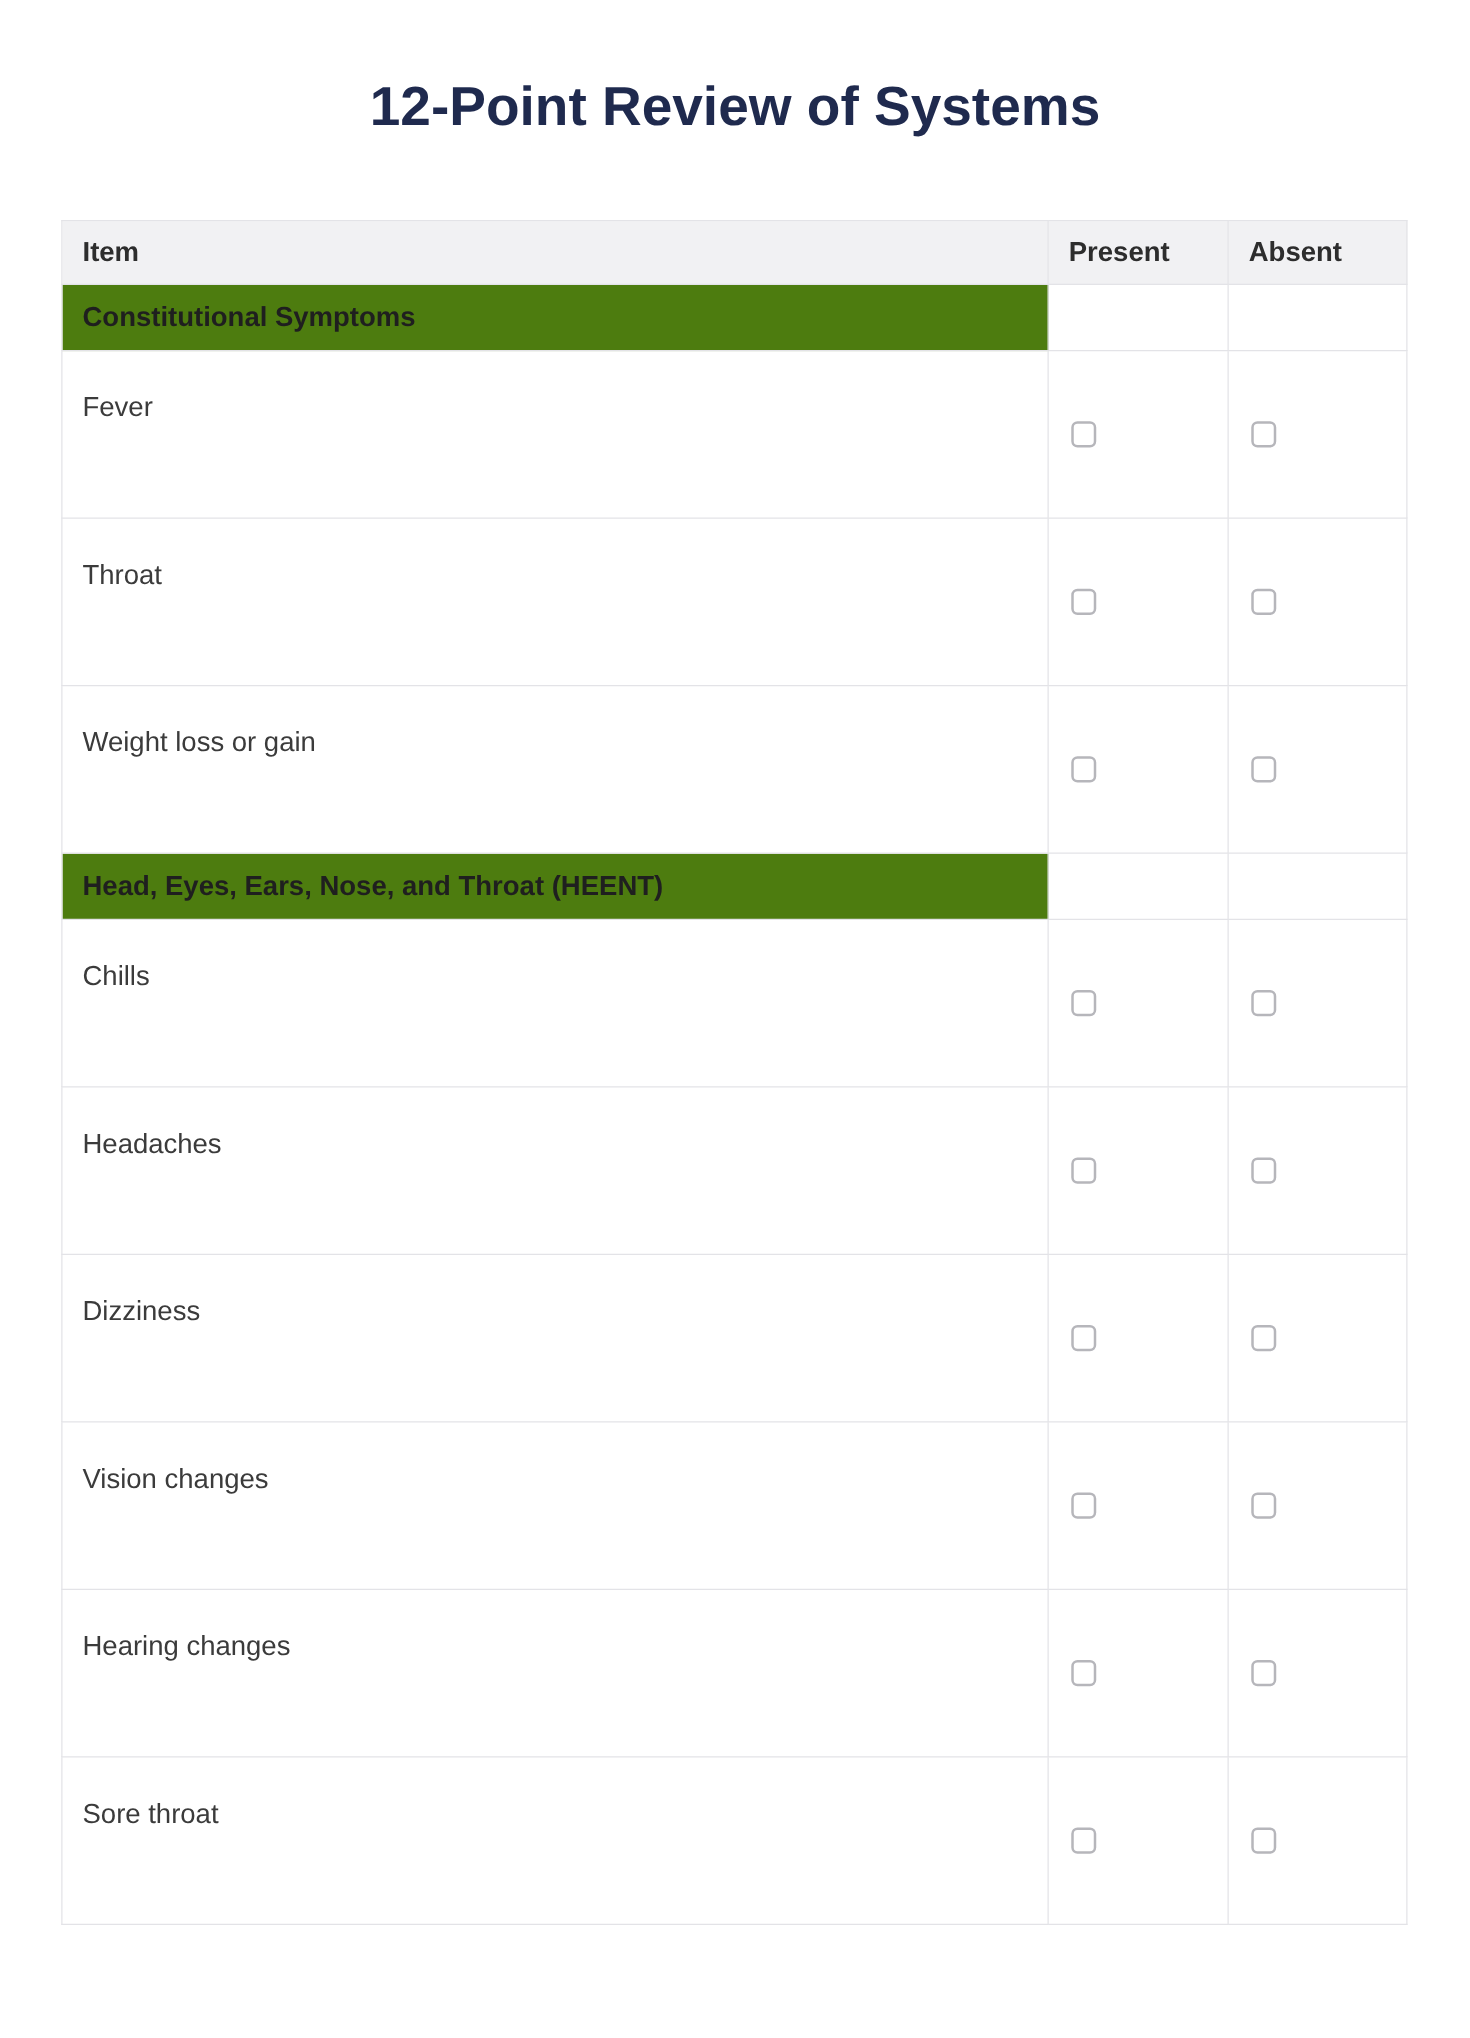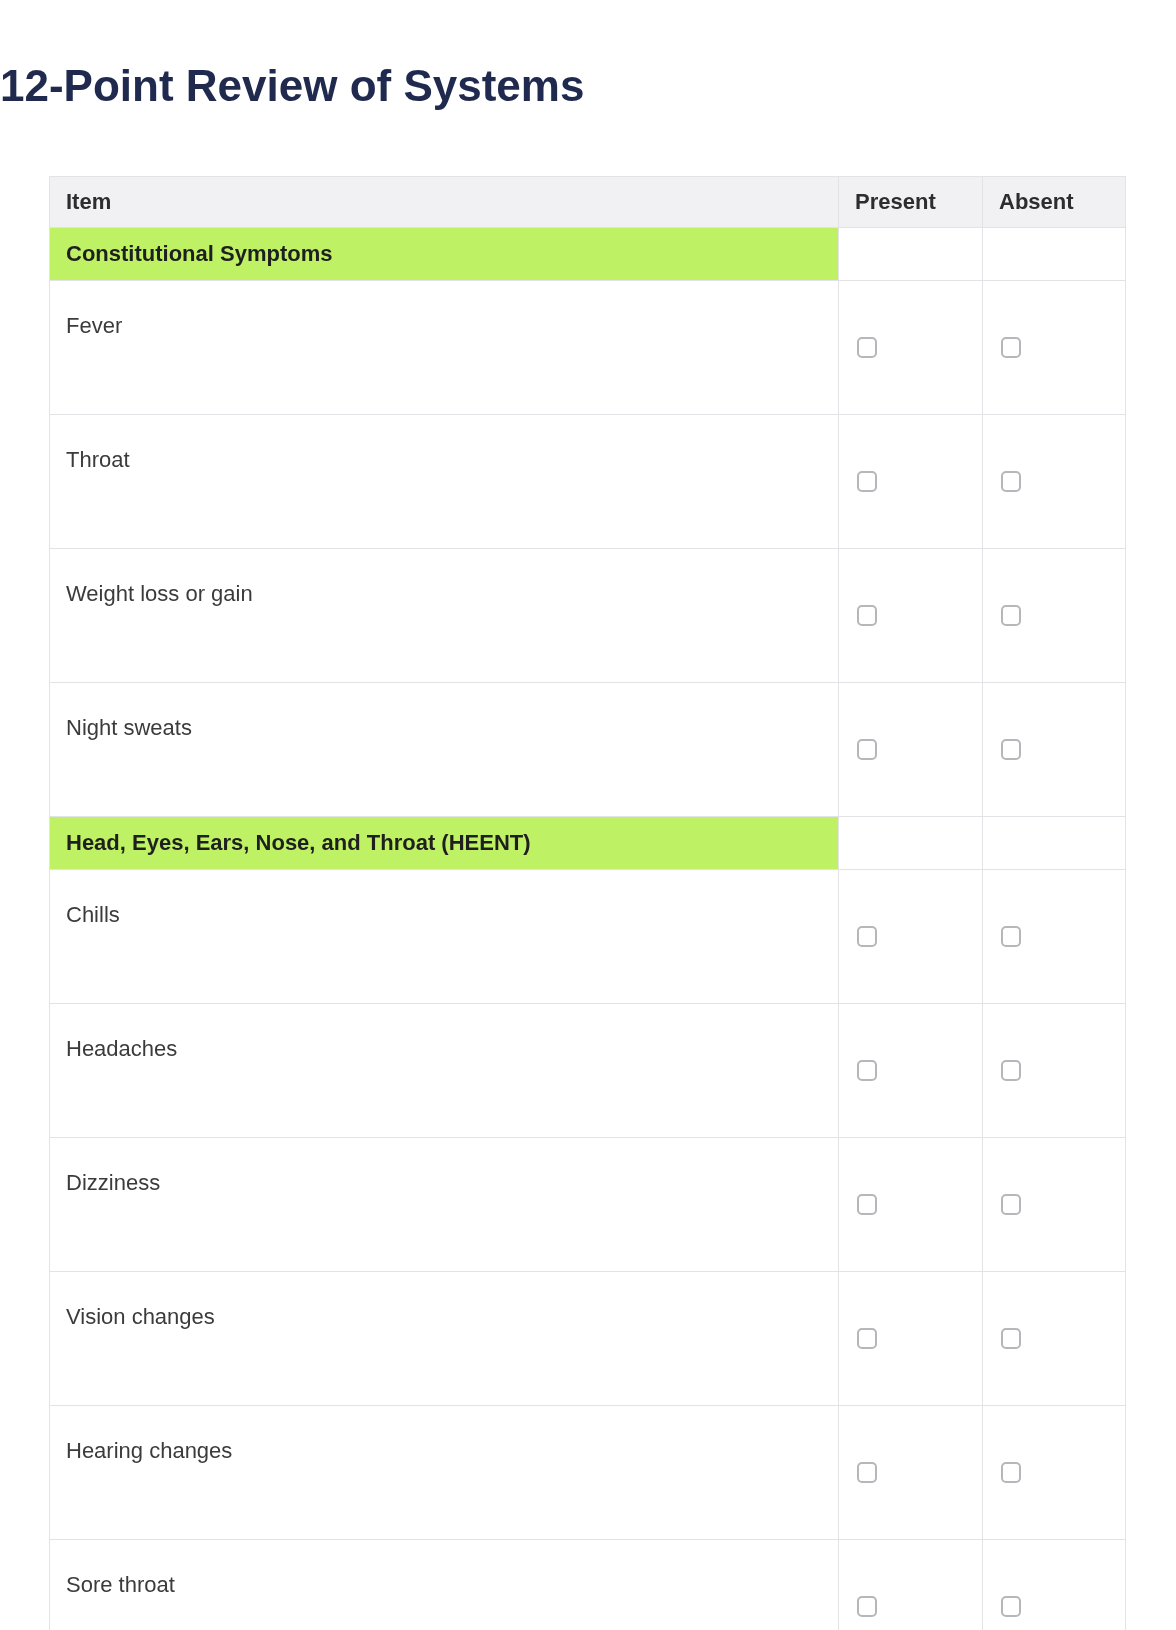--- a/index.html
+++ b/index.html
@@ -11,20 +11,21 @@
   .page {
     position: relative;
     width: 1176px;
     height: 1630px;
     background: #ffffff;
     overflow: hidden;
   }
   .page-title {
     margin: 0;
     padding-top: 60px;
+    text-align: center;
     font-size: 44px;
     line-height: 52px;
     font-weight: 700;
     color: #1f2a4e;
     letter-spacing: 0px;
   }
   table.ros-table {
     margin: 64px 0 0 49px;
     width: 1076px;
     border-collapse: collapse;
@@ -48,21 +49,21 @@
     color: #2d2d2d;
     padding: 0 0 0 16px;
   }
   td.section-cell {
     height: 52px;
     vertical-align: middle;
     font-size: 22px;
     font-weight: 700;
     color: #1f1f1f;
     padding: 0 0 0 16px;
-    background: #bef264;
+    background: #4d7c0f;
   }
   td.item-cell {
     height: 103px;
     vertical-align: top;
     font-size: 22px;
     line-height: 30px;
     color: #3b3b3b;
     padding: 30px 0 0 16px;
     background: #ffffff;
   }
@@ -132,29 +133,20 @@
   <tr>
     <td class="item-cell">Weight loss or gain</td>
     <td class="check-cell">
       <div class="checkbox"></div>
     </td>
     <td class="check-cell">
       <div class="checkbox"></div>
     </td>
   </tr>
 
-  <tr>
-    <td class="item-cell">Night sweats</td>
-    <td class="check-cell">
-      <div class="checkbox"></div>
-    </td>
-    <td class="check-cell">
-      <div class="checkbox"></div>
-    </td>
-  </tr>
 
   <tr>
     <td class="section-cell">Head, Eyes, Ears, Nose, and Throat (HEENT)</td>
     <td class="check-cell"></td>
     <td class="check-cell"></td>
   </tr>
 
   <tr>
     <td class="item-cell">Chills</td>
     <td class="check-cell">

